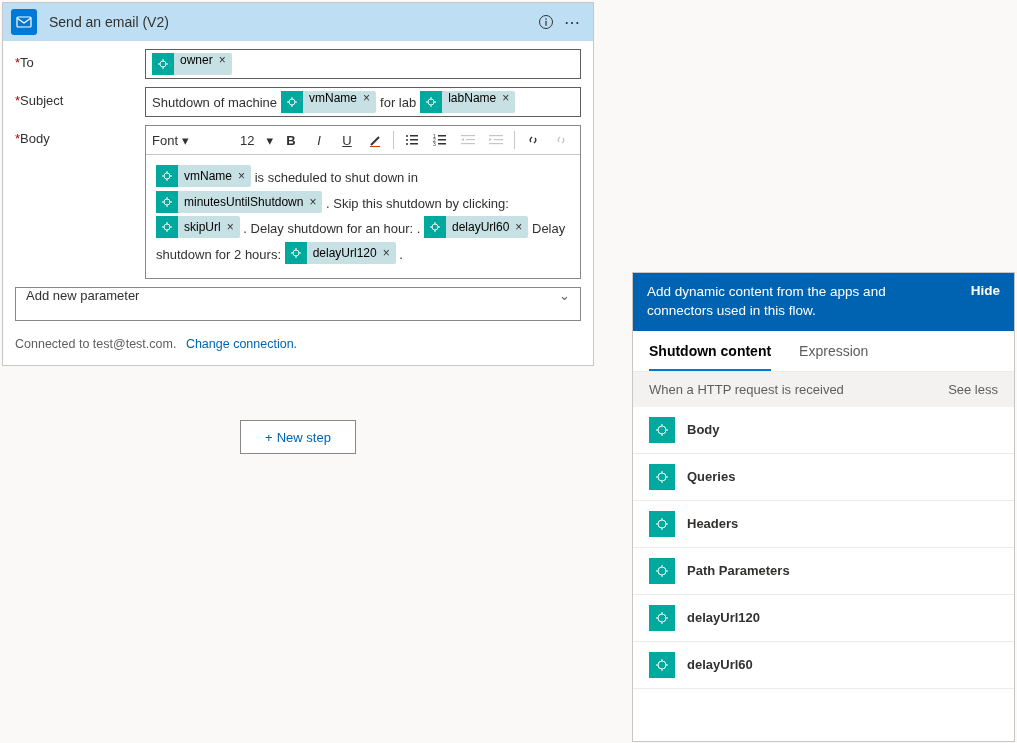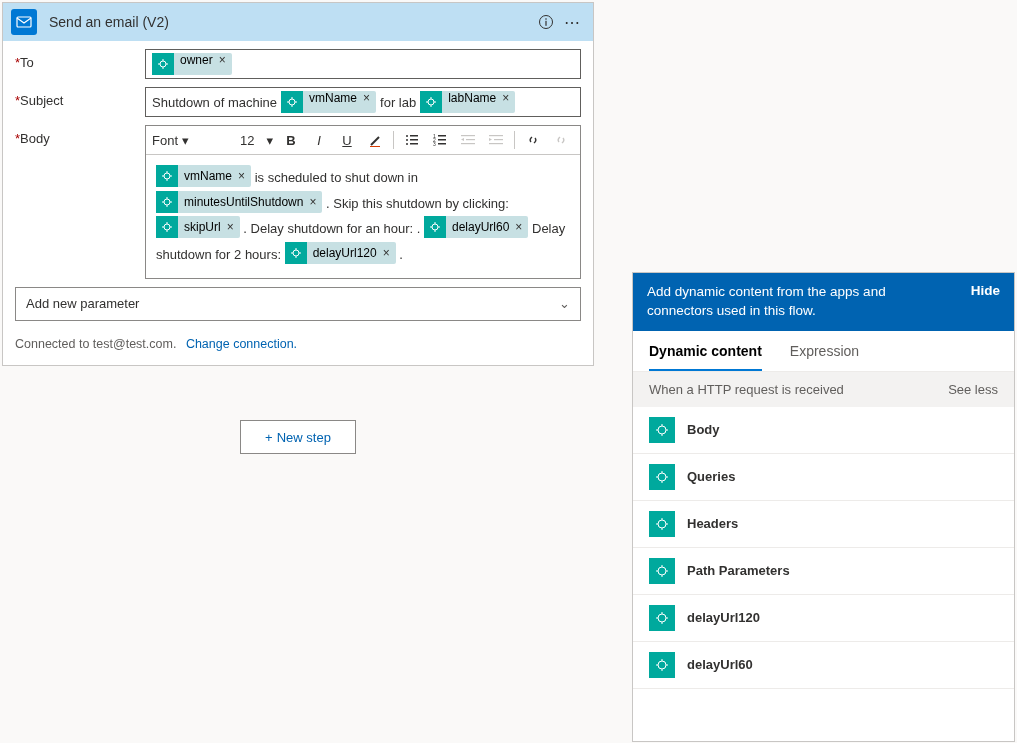--- a/index.html
+++ b/index.html
@@ -152,21 +152,21 @@
   .add-dyn-inner .plus {
     width:16px;height:16px;background:#0078d4;color:#fff;
     display:flex;align-items:center;justify-content:center;
     font-size:12px;font-weight:bold;
   }
 
   .add-param {
     border:1px solid #8a8886;
     height:34px;
     display:flex;
-    align-items:center;
+    align-items:flex-start;
     padding:0 10px;
     justify-content:space-between;
     color:#323130;
     margin-top:6px;
   }
   .chev { color:#605e5c; }
 
   .conn-row {
     margin-top:16px;
     font-size:12.5px;
@@ -501,21 +501,21 @@
   <span>+</span>
   <span>New step</span>
 </div>
 
 <div class="right-panel">
   <div class="rp-head">
     <div class="txt">Add dynamic content from the apps and connectors used in this flow.</div>
     <div class="hide">Hide</div>
   </div>
   <div class="rp-tabs">
-    <div class="rp-tab active">Dynamic content</div>
+    <div class="rp-tab active">Shutdown content</div>
     <div class="rp-tab">Expression</div>
   </div>
   <div class="rp-section-head">
     <span>When a HTTP request is received</span>
     <span class="seeless">See less</span>
   </div>
   <div class="rp-list">
     <div class="rp-item">
         <span class="ic">
           <svg width="14" height="14" viewBox="0 0 14 14">

